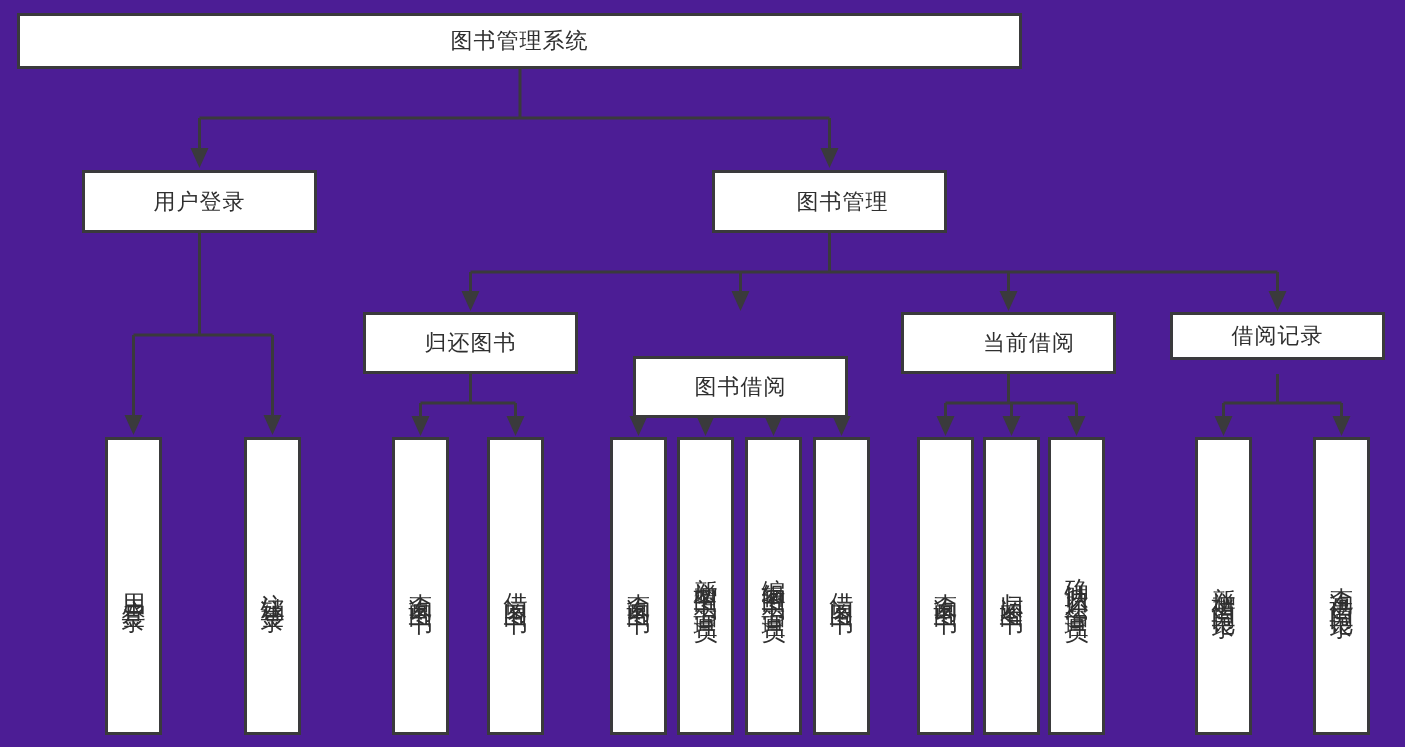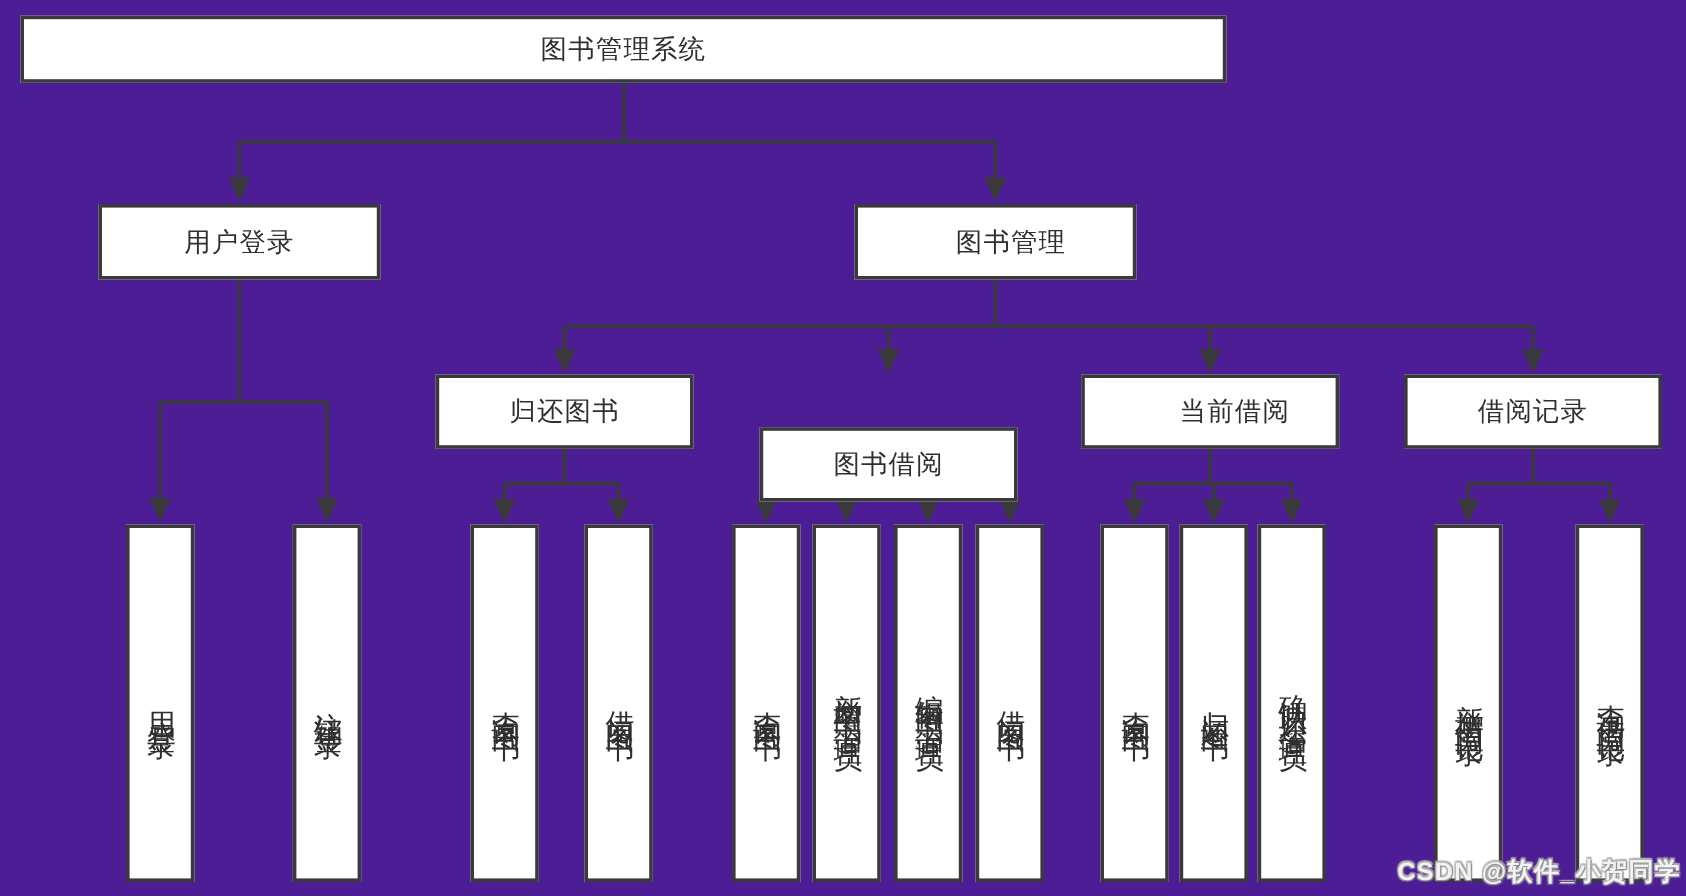--- a/index.html
+++ b/index.html
@@ -98,35 +98,34 @@
   </svg>
 
   <div class="box h" style="left:17px; top:13px; width:1005px; height:56px;">图书管理系统</div>
 
   <div class="box h" style="left:82px; top:170px; width:235px; height:63px;">用户登录</div>
   <div class="box h" style="left:712px; top:170px; width:235px; height:63px;padding-left:26px;">图书管理</div>
 
   <div class="box h" style="left:363px; top:312px; width:215px; height:62px;">归还图书</div>
   <div class="box h" style="left:633px; top:312px; width:215px; height:62px;margin-top:44px;">图书借阅</div>
   <div class="box h" style="left:901px; top:312px; width:215px; height:62px;padding-left:41px;">当前借阅</div>
-  <div class="box h" style="left:1170px; top:312px; width:215px; height:62px;">借阅记录</div>
+  <div class="box h" style="left:1170px; top:312px; width:215px; height:48px;">借阅记录</div>
 
   <div class="box v" style="left:105px; top:437px; width:57px; height:298px;">用户登录</div>
   <div class="box v" style="left:244px; top:437px; width:57px; height:298px;">注销登录</div>
 
   <div class="box v" style="left:392px; top:437px; width:57px; height:298px;">查询图书</div>
   <div class="box v" style="left:487px; top:437px; width:57px; height:298px;">借阅图书</div>
 
   <div class="box v" style="left:610px; top:437px; width:57px; height:298px;">查询图书</div>
   <div class="box v" style="left:677px; top:437px; width:57px; height:298px;">新增图书（管理员）</div>
   <div class="box v" style="left:745px; top:437px; width:57px; height:298px;">编辑图书（管理员）</div>
   <div class="box v" style="left:813px; top:437px; width:57px; height:298px;">借阅图书</div>
 
   <div class="box v" style="left:917px; top:437px; width:57px; height:298px;">查询图书</div>
   <div class="box v" style="left:983px; top:437px; width:57px; height:298px;">归还图书</div>
   <div class="box v" style="left:1048px; top:437px; width:57px; height:298px;">确认归还（管理员）</div>
 
   <div class="box v" style="left:1195px; top:437px; width:57px; height:298px;">新增借阅记录</div>
   <div class="box v" style="left:1313px; top:437px; width:57px; height:298px;">查询借阅记录</div>
 
-  <div id="watermark">CSDN @软件_小贺同学</div>
 
 </div>
 
 </body></html>

